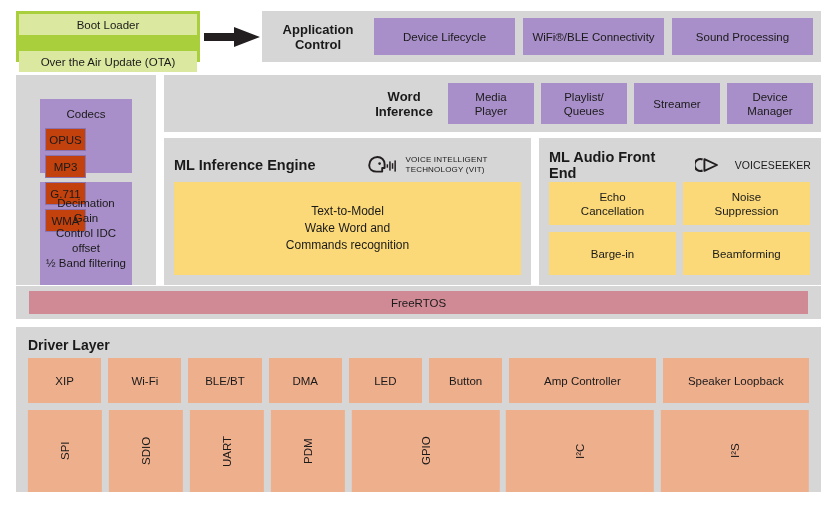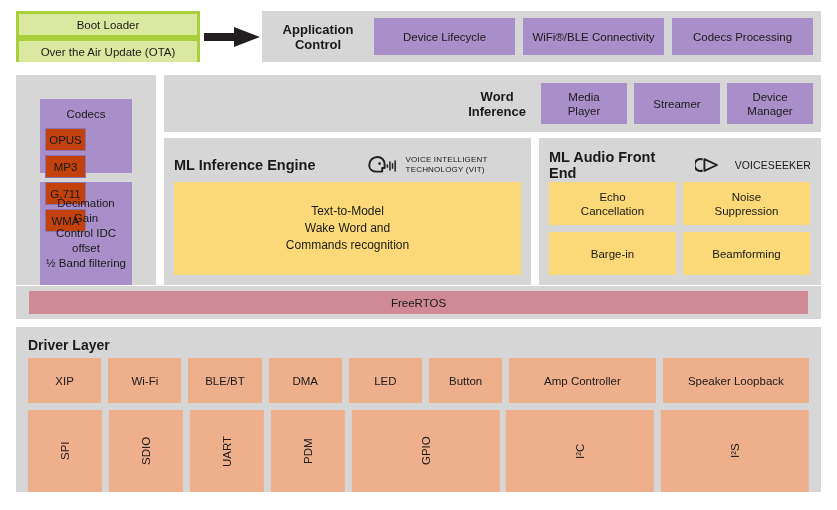--- a/index.html
+++ b/index.html
@@ -22,21 +22,21 @@
   .green-box{background:#dbe8a0;}
 
   .ctr{display:flex;align-items:center;justify-content:center;text-align:center;}
 
   
   .boot-frame{
     position:absolute;left:16px;top:11px;width:184px;height:51px;
     padding:3px;box-sizing:border-box;
   }
   .boot-item{
-    height:21px;font-size:11.5px;margin-bottom:6px;
+    height:21px;font-size:11.5px;margin-bottom:16px;
   }
   .boot-item:last-child{margin-bottom:18px;}
 
   .arrow{
     position:absolute;left:204px;top:27px;width:56px;height:20px;
   }
 
   .appctl-panel{
     position:absolute;left:262px;top:11px;width:559px;height:51px;
     display:flex;align-items:center;padding:0 8px;box-sizing:border-box;gap:8px;
@@ -137,21 +137,21 @@
       <span>Application</span><br>
       <span>Control</span>
     </div>
     <div class="purple appctl-box ctr">
       <span>Device Lifecycle</span>
     </div>
     <div class="purple appctl-box ctr">
       <span>WiFi®/BLE Connectivity</span>
     </div>
     <div class="purple appctl-box ctr">
-      <span>Codecs Processing</span>
+      <span>Sound Processing</span>
     </div>
   </div>
 
   <div class="panel codec-panel">
     <div class="purple codec-head">
       <div class="title ctr">
         <span>Codecs</span>
       </div>
       <div class="codec-grid">
         <div class="purple-lite codec-cell ctr">
@@ -179,20 +179,26 @@
 
   <div class="panel af-panel">
     <div class="af-title">
       <span>Word</span><br>
       <span>Inference</span>
     </div>
     <div class="purple af-box ctr">
       <div>
         <span>Media</span><br>
         <span>Player</span>
+      </div>
+    </div>
+    <div class="purple af-box ctr">
+      <div>
+        <span>Playlist/</span><br>
+        <span>Queues</span>
       </div>
     </div>
     <div class="purple af-box ctr">
       <span>Streamer</span>
     </div>
     <div class="purple af-box ctr">
       <div>
         <span>Device</span><br>
         <span>Manager</span>
       </div>

